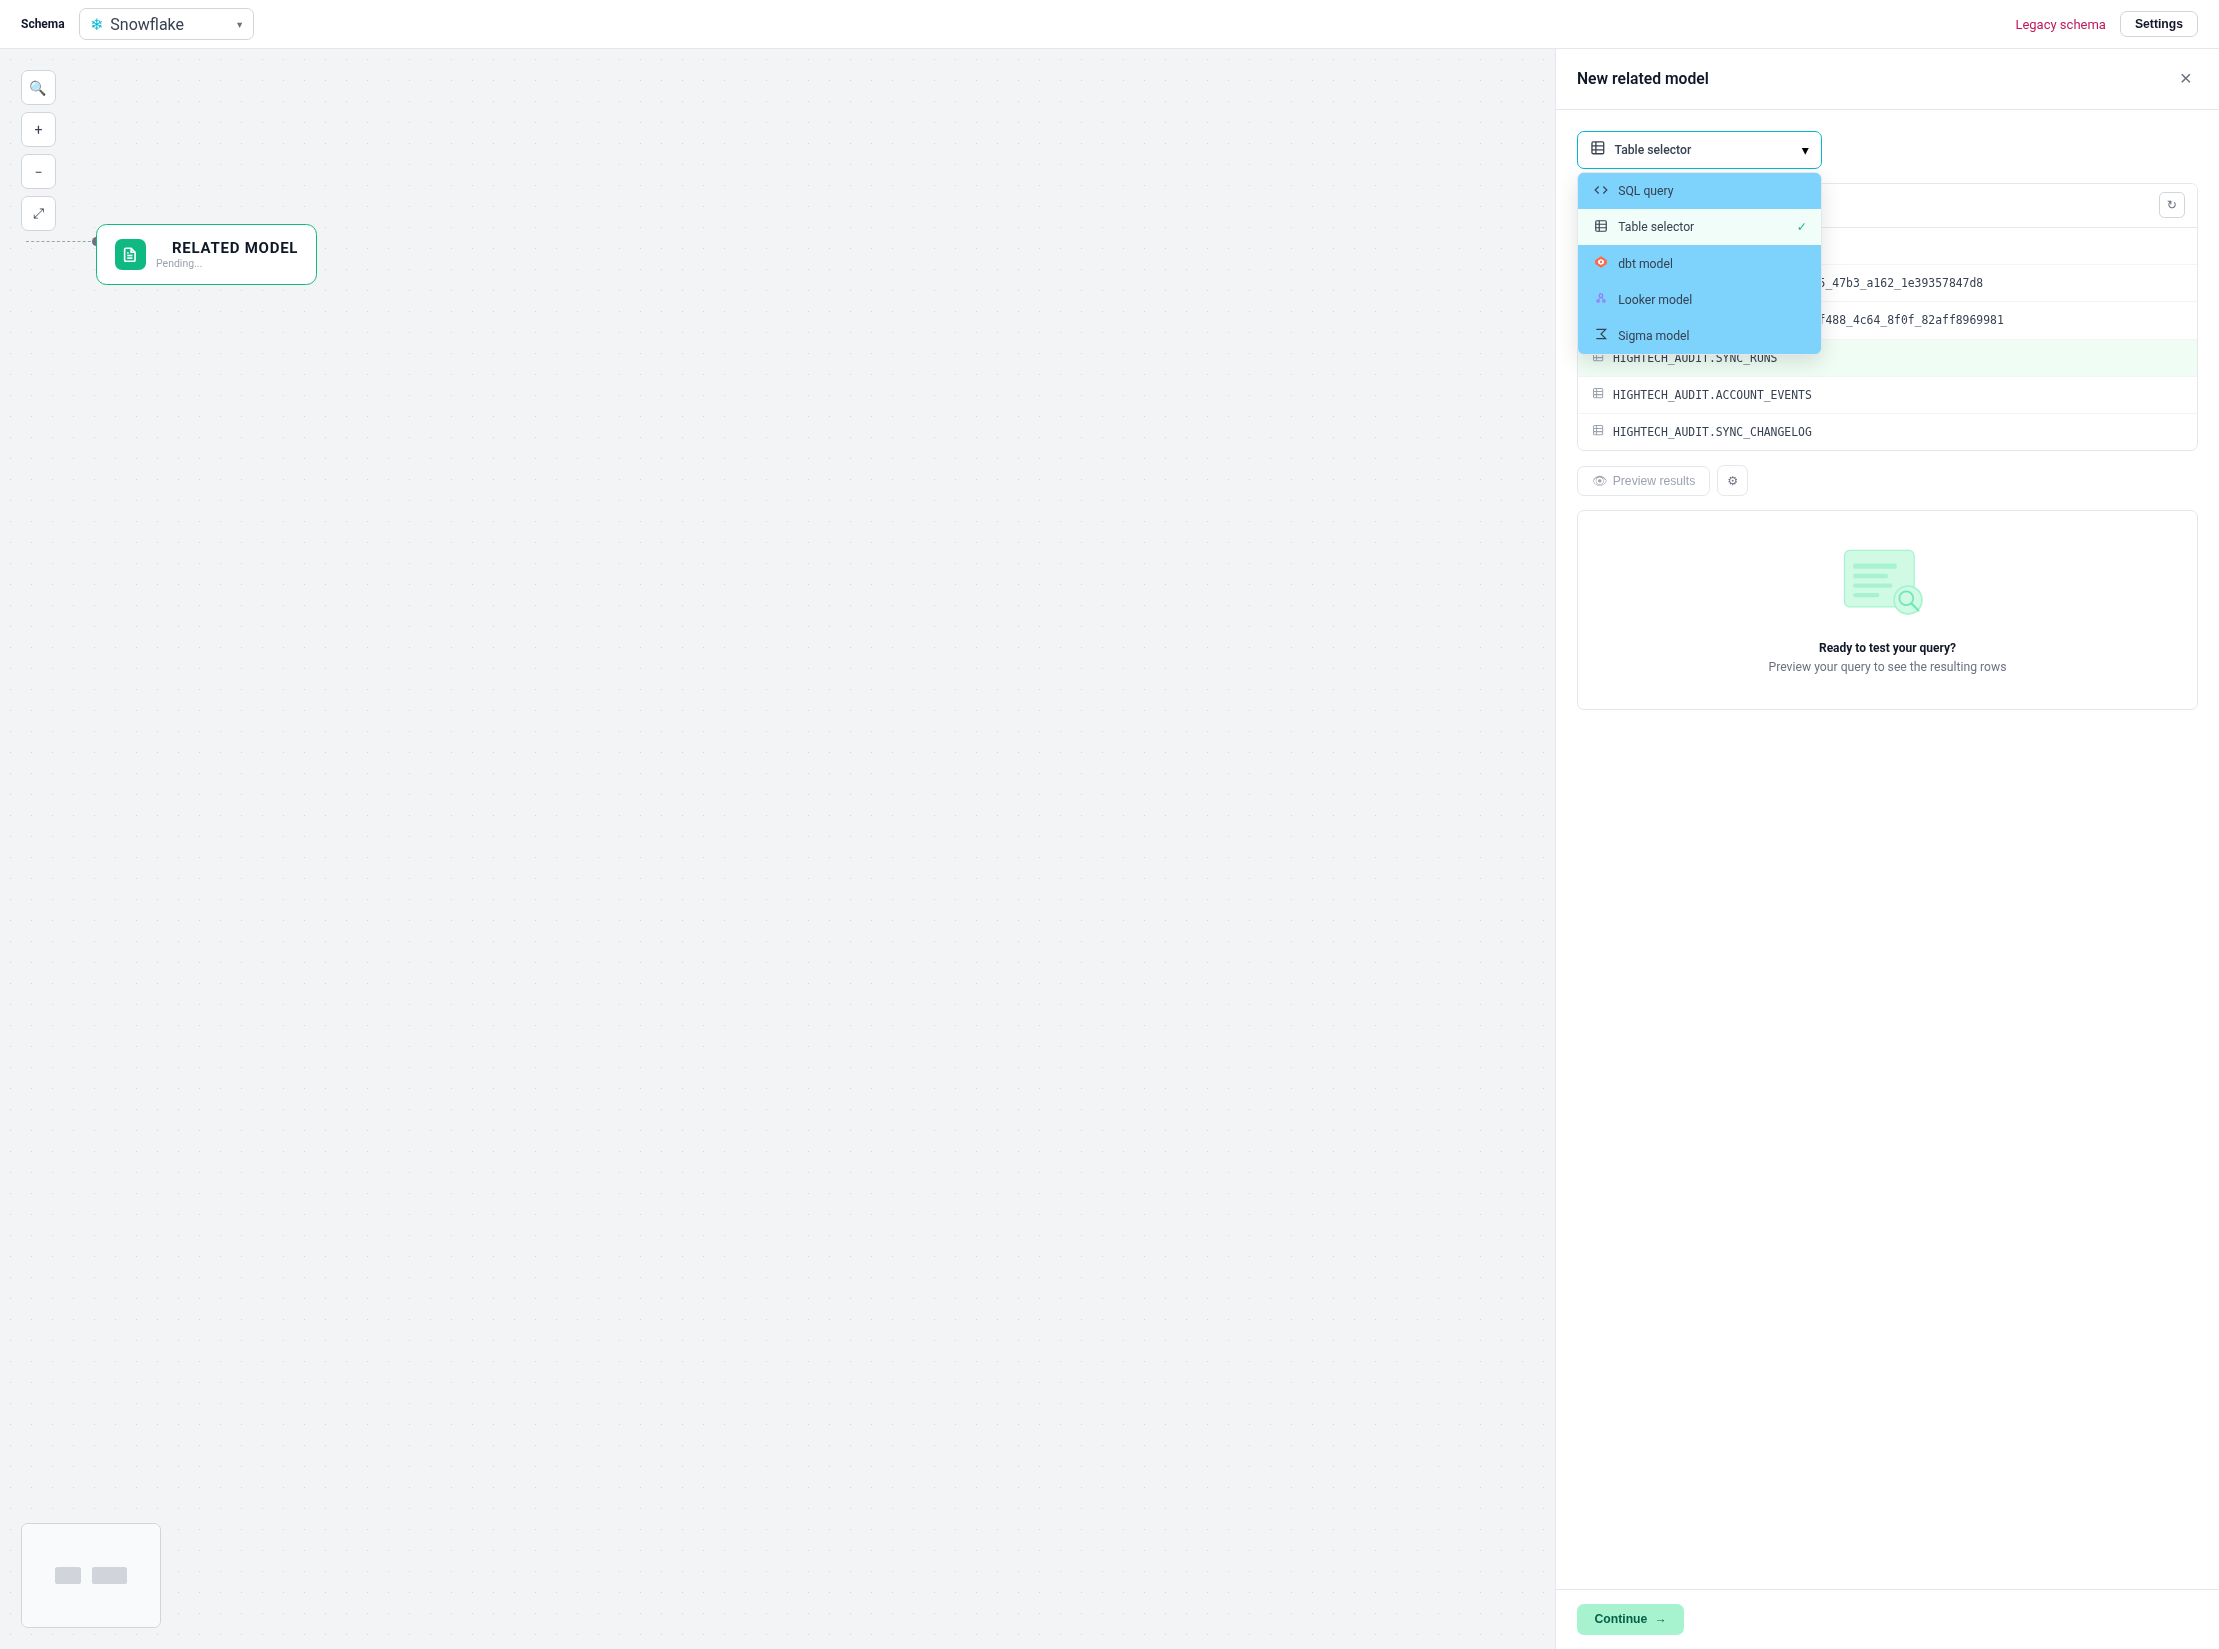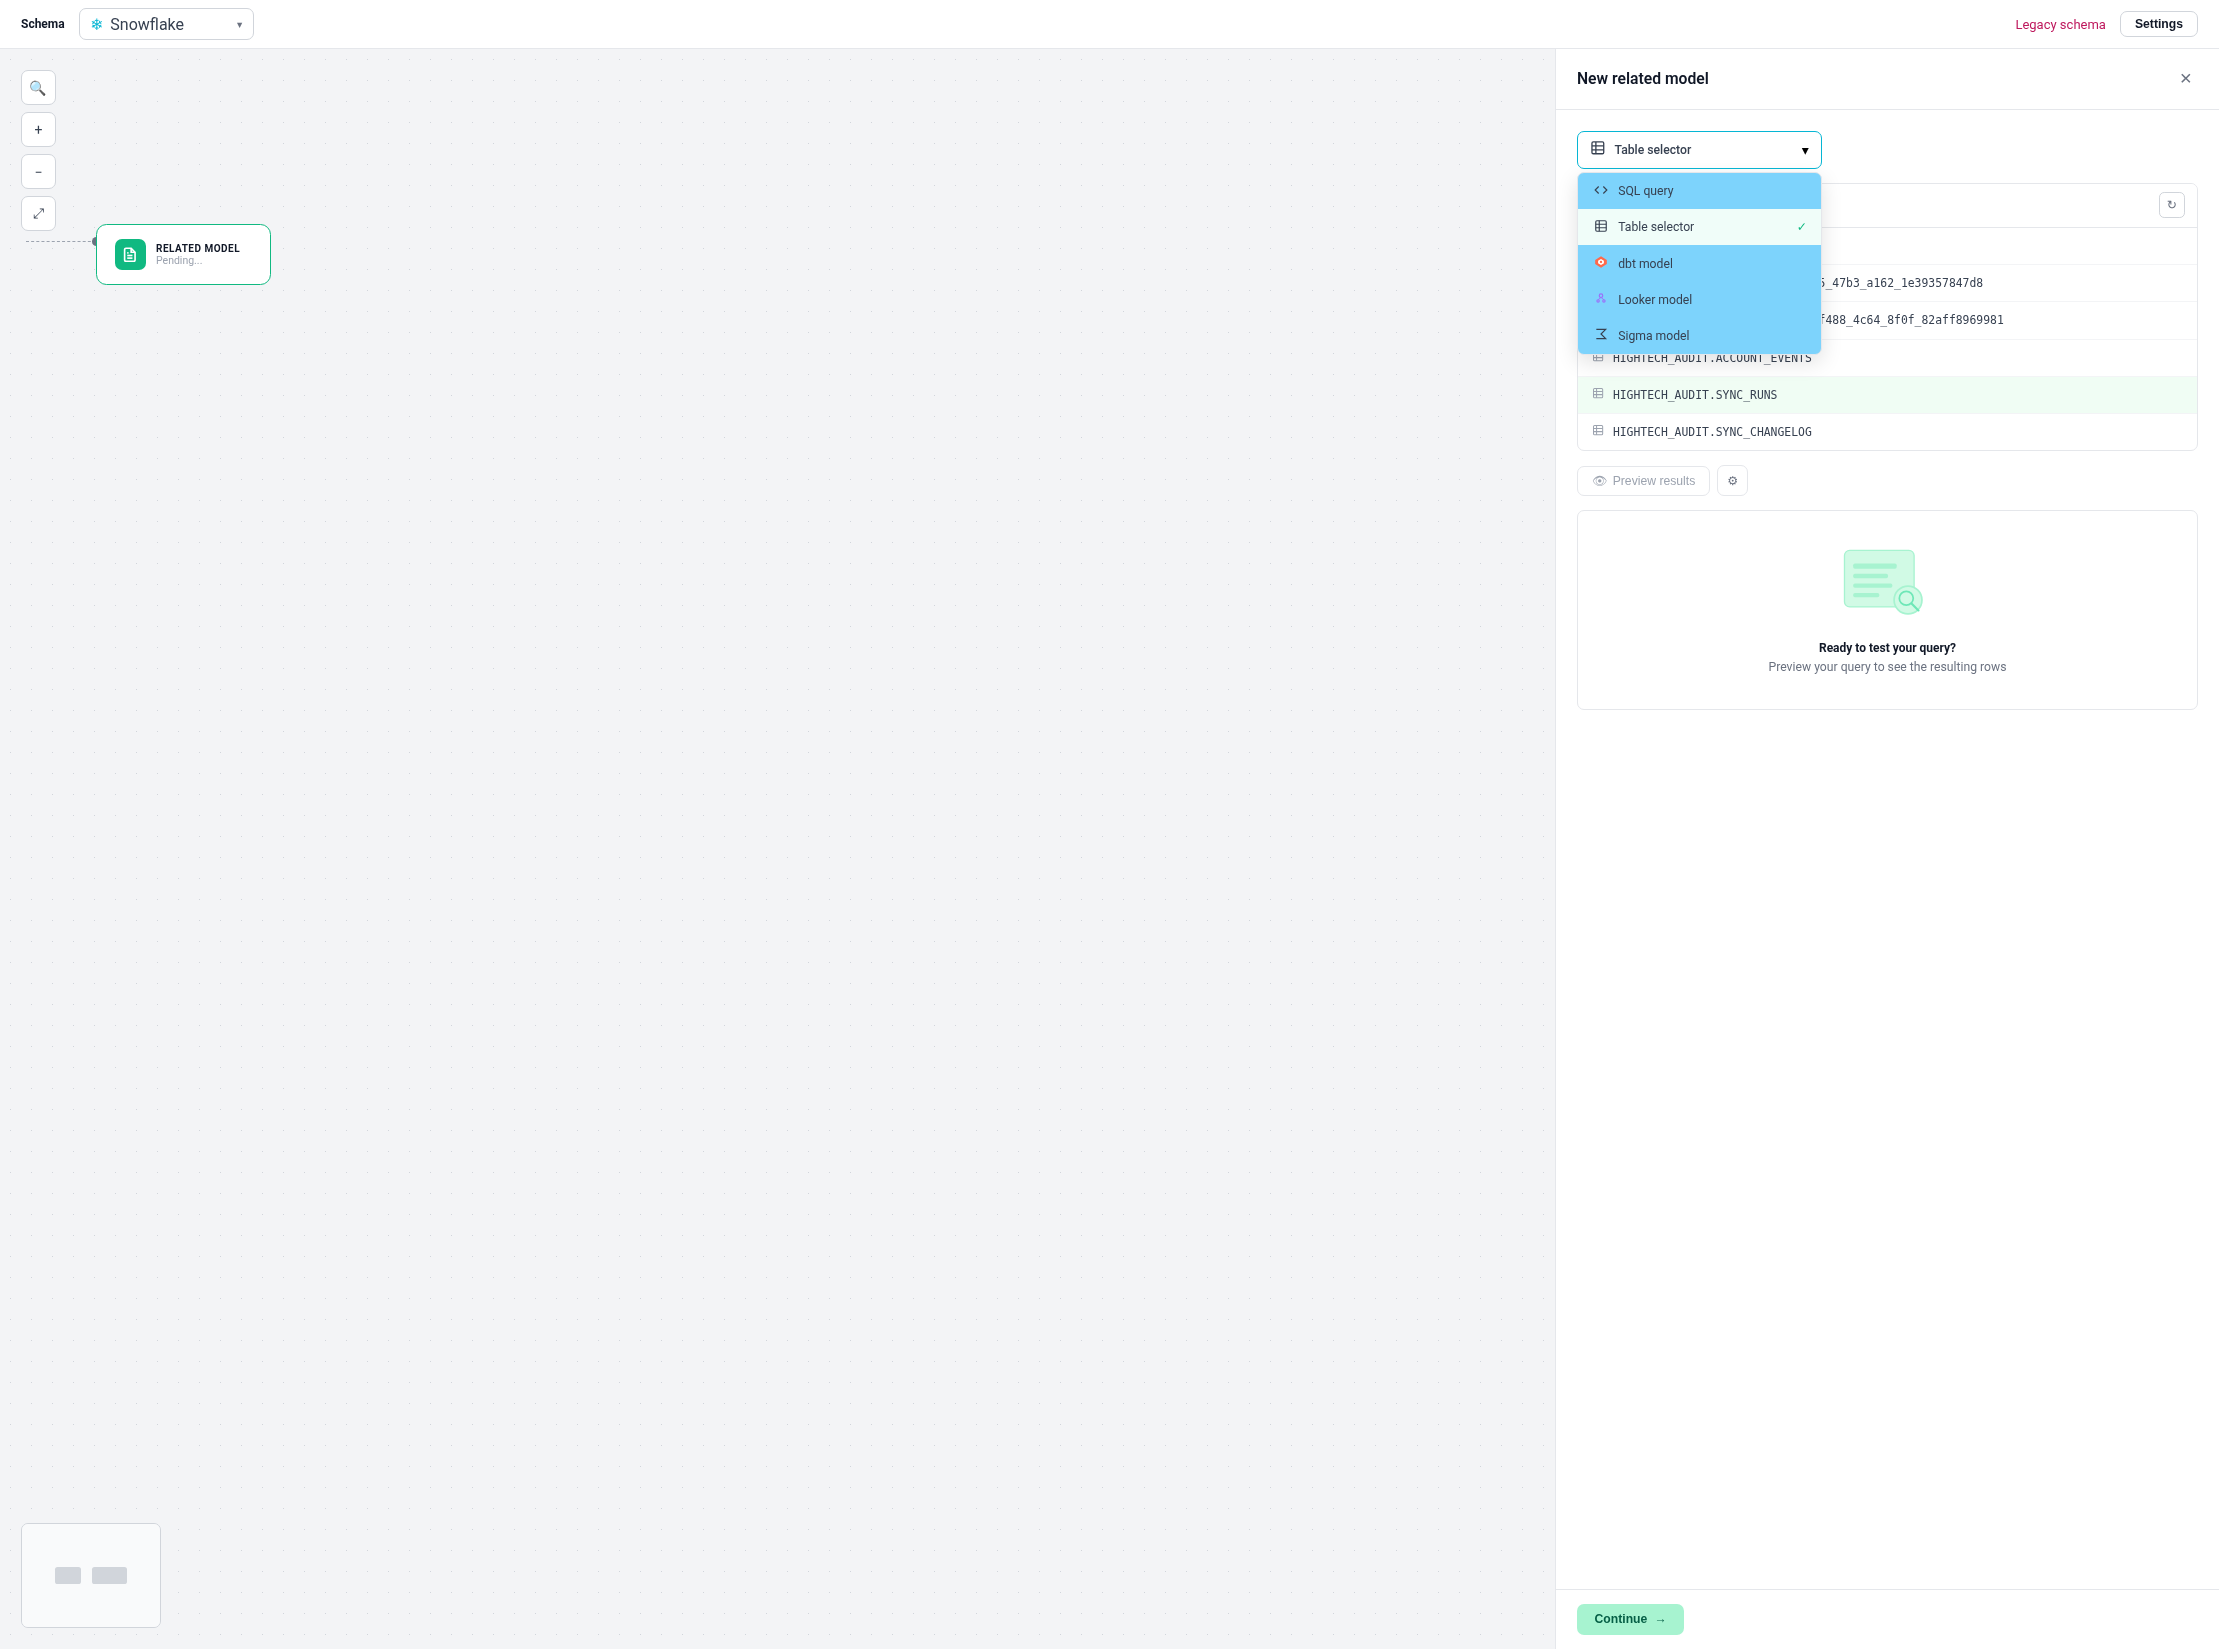--- a/index.html
+++ b/index.html
@@ -135,25 +135,26 @@
       height: 31px;
       background: #10b981;
       border-radius: 7px;
       display: flex;
       align-items: center;
       justify-content: center;
       color: #fff;
       font-size: 14px;
     }
     .node-title {
-      font-size: 10px;
+      font-size: 15px;
       font-weight: 700;
       color: #111827;
       text-transform: uppercase;
       letter-spacing: 0.05em;
+      margin-left: 16px;
     }
     .node-subtitle {
       font-size: 10.5px;
       color: #9ca3af;
     }
     .node-connector-line {
       position: absolute;
       top: 192px;
       left: 26px;
       width: 70px;
@@ -611,38 +612,38 @@
         </div>
         <div class="table-row">
           <span class="table-row-icon">
             <svg width="12.2" height="12.2" viewBox="0 0 24 24" fill="none" stroke="#9ca3af" stroke-width="2">
               <rect x="3" y="3" width="18" height="18" rx="2"></rect>
               <path d="M3 9h18M3 15h18M9 3v18"></path>
             </svg>
           </span>
           <span class="table-row-name">HIGHTECH_AUDIT.SIGDS_6a7f9f8f_f488_4c64_8f0f_82aff8969981</span>
         </div>
+        <div class="table-row selected">
+          <span class="table-row-icon">
+            <svg width="12.2" height="12.2" viewBox="0 0 24 24" fill="none" stroke="#9ca3af" stroke-width="2">
+              <rect x="3" y="3" width="18" height="18" rx="2"></rect>
+              <path d="M3 9h18M3 15h18M9 3v18"></path>
+            </svg>
+          </span>
+          <span class="table-row-name">HIGHTECH_AUDIT.SYNC_RUNS</span>
+        </div>
         <div class="table-row">
           <span class="table-row-icon">
             <svg width="12.2" height="12.2" viewBox="0 0 24 24" fill="none" stroke="#9ca3af" stroke-width="2">
               <rect x="3" y="3" width="18" height="18" rx="2"></rect>
               <path d="M3 9h18M3 15h18M9 3v18"></path>
             </svg>
           </span>
           <span class="table-row-name">HIGHTECH_AUDIT.ACCOUNT_EVENTS</span>
         </div>
-        <div class="table-row selected">
-          <span class="table-row-icon">
-            <svg width="12.2" height="12.2" viewBox="0 0 24 24" fill="none" stroke="#9ca3af" stroke-width="2">
-              <rect x="3" y="3" width="18" height="18" rx="2"></rect>
-              <path d="M3 9h18M3 15h18M9 3v18"></path>
-            </svg>
-          </span>
-          <span class="table-row-name">HIGHTECH_AUDIT.SYNC_RUNS</span>
-        </div>
         <div class="table-row">
           <span class="table-row-icon">
             <svg width="12.2" height="12.2" viewBox="0 0 24 24" fill="none" stroke="#9ca3af" stroke-width="2">
               <rect x="3" y="3" width="18" height="18" rx="2"></rect>
               <path d="M3 9h18M3 15h18M9 3v18"></path>
             </svg>
           </span>
           <span class="table-row-name">HIGHTECH_AUDIT.SYNC_CHANGELOG</span>
         </div>
       </div>

